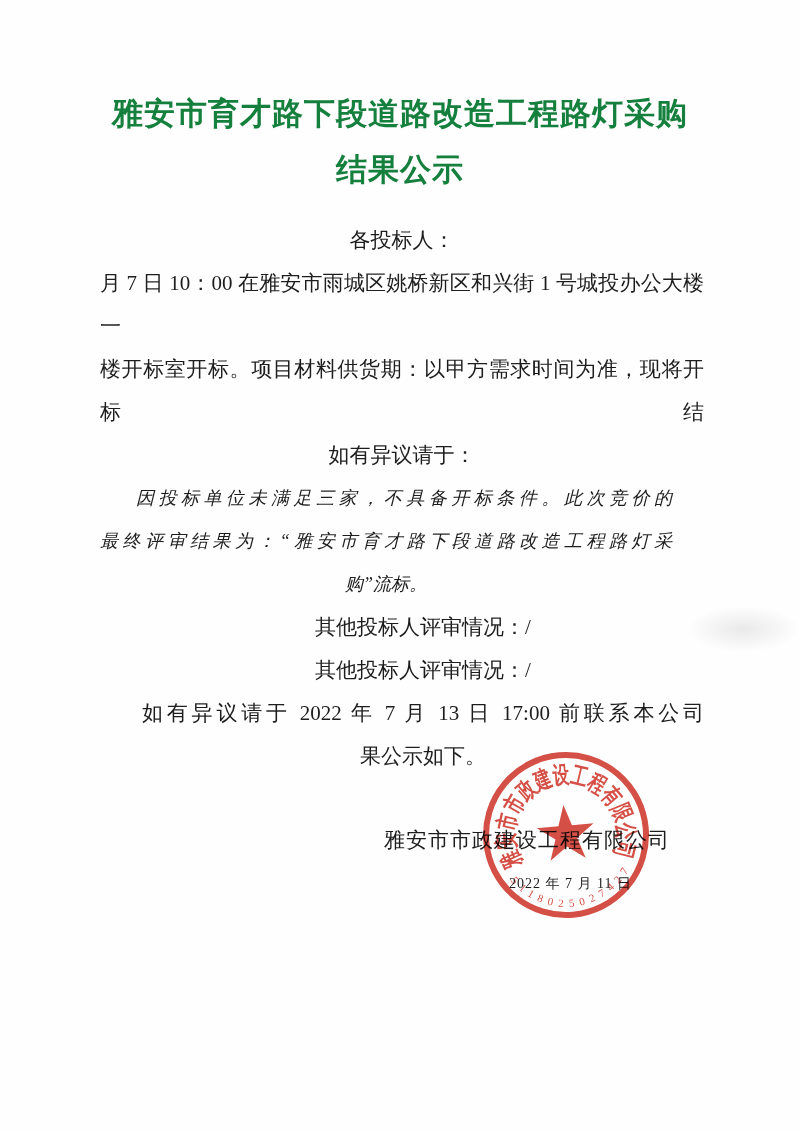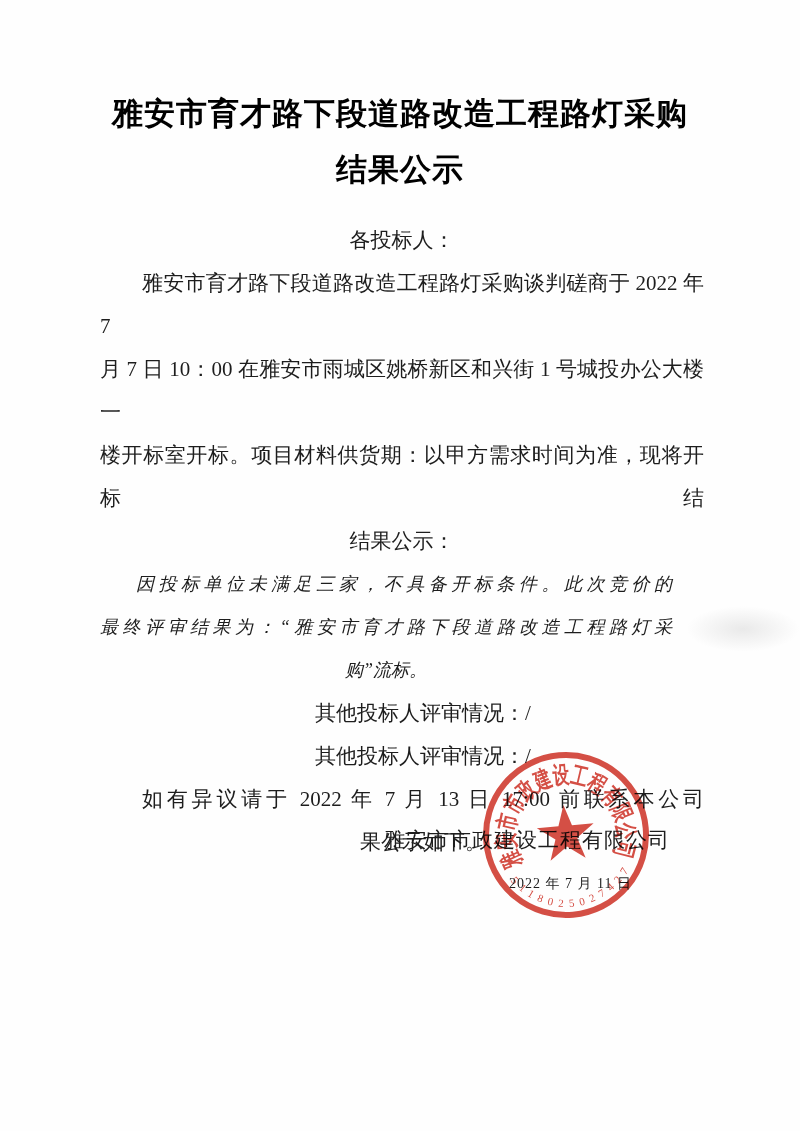--- a/index.html
+++ b/index.html
@@ -11,21 +11,21 @@
     overflow:hidden;
     font-family:"Liberation Serif","DejaVu Serif",serif;
     color:#1d1d1d;
   }
   .title {
     position:absolute; top:86px; left:60px; right:60px;
     margin:0;
     text-align:center;
     font-size:31px; line-height:56px; font-weight:700;
     letter-spacing:1px;
-    color:#000000;
+    color:#15803d;
   }
   .title .title-line { display:block; }
   .content {
     position:absolute; top:219px; left:100px; right:96px;
     font-size:21px; line-height:43px;
   }
   .line { margin:0;text-align:center; }
   .indent { text-indent:2em; }
   .just { text-align:justify; text-align-last:justify; -moz-text-align-last:justify; }
   .para { margin:0; }
@@ -63,24 +63,23 @@
 
   <h1 class="title">
     <span class="title-line">雅安市育才路下段道路改造工程路灯采购</span>
     <span class="title-line">结果公示</span>
   </h1>
 
   <div class="content">
     <p class="line">各投标人：</p>
 
     <div class="para">
-      <p class="line indent just">雅安市育才路下段道路改造工程路灯采购谈判磋商于 2022 年 7</p>
       <p class="line just">月 7 日 10：00 在雅安市雨城区姚桥新区和兴街 1 号城投办公大楼一</p>
       <p class="line just">楼开标室开标。项目材料供货期：以甲方需求时间为准，现将开标结</p>
-      <p class="line">结果公示：</p>
+      <p class="line">如有异议请于：</p>
     </div>
 
     <div class="para para-result">
       <p class="line indent just">因投标单位未满足三家，不具备开标条件。此次竞价的</p>
       <p class="line just">最终评审结果为：“雅安市育才路下段道路改造工程路灯采</p>
       <p class="line">购”流标。</p>
     </div>
 
     <p class="line indent">其他投标人评审情况：/</p>
     <p class="line indent">其他投标人评审情况：/</p>

